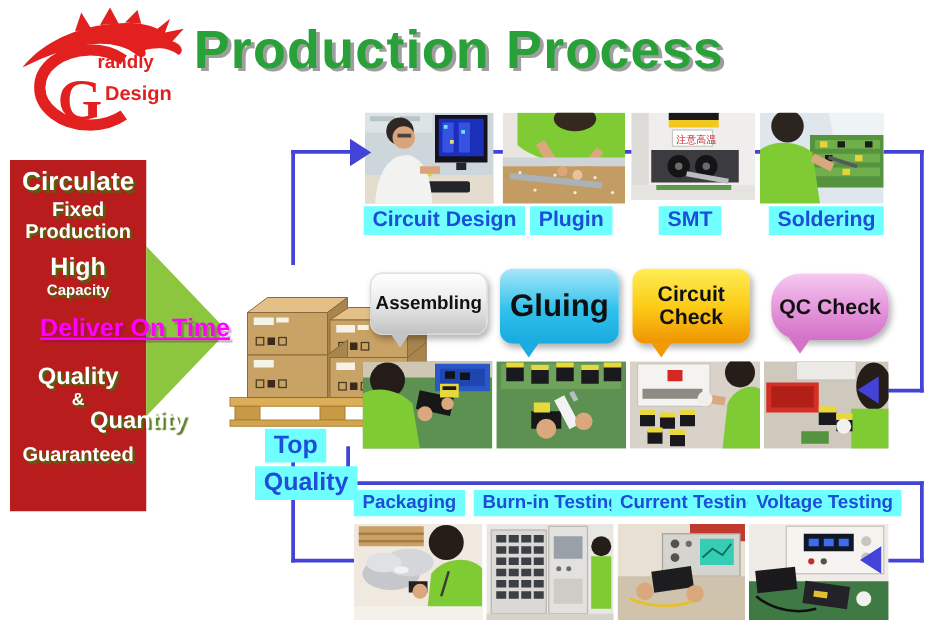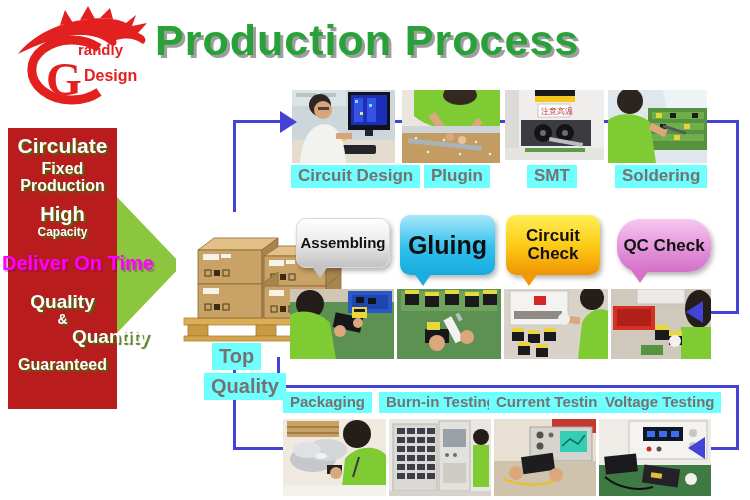--- a/index.html
+++ b/index.html
@@ -16,29 +16,29 @@
   #title { position:absolute; left:155px; top:16px; font-size:43px; font-weight:bold; color:#28a238;
            text-shadow:3px 3px 0 #9e9e9e; letter-spacing:1px; z-index:5; }
   .brand { position:absolute; color:#e2201f; font-weight:bold; z-index:6; }
 
   
   #panel { position:absolute; left:8px; top:128px; width:109px; height:281px; background:#b91c1c; z-index:2; }
   #panel-arrow { position:absolute; left:117px; top:197px; width:0; height:0; z-index:2;
                  border-top:68px solid transparent; border-bottom:68px solid transparent; border-left:65px solid #8cc63e; }
   .pline { position:absolute; left:0; width:100%; text-align:center; color:#ffffff; font-weight:bold;
            text-shadow:2px 2px 1px rgba(70,110,10,.9); line-height:1; }
-  #deliver { position:absolute; left:2px; top:253px; width:182px; text-align:left; font-size:20px; font-weight:bold;
-             color:#ff00ff; text-shadow:2px 2px 1px rgba(130,0,130,.35); z-index:6; line-height:1; }
+  #deliver { position:absolute; left:2px; top:253px; width:182px; text-align:right; font-size:20px; font-weight:bold;
+             color:#ff00ff; text-shadow:2px 2px 1px rgba(130,0,130,.35); z-index:6; line-height:1;text-decoration:underline; }
 
   
   .photo { position:absolute; z-index:2; overflow:hidden; }
   .photo svg { display:block; }
 
   
-  .cyan { position:absolute; z-index:5; background:#70ffff; color:#737373; font-weight:bold;
+  .cyan { position:absolute; z-index:5; background:#70ffff; color:#1d4ed8; font-weight:bold;
           padding:1px 7px 2px 7px; white-space:nowrap; line-height:1.2; }
 
   
   .bub { position:absolute; z-index:5; border-radius:10px; display:flex; align-items:center; justify-content:center;
          font-weight:bold; color:#101010; text-align:center; box-shadow:2px 3px 5px rgba(0,0,0,.3); line-height:1.05; }
   .bub::after { content:''; position:absolute; left:14px; top:100%; margin-top:-2px;
                 border:9px solid transparent; border-top:13px solid #888; }
   .bub1 { background:linear-gradient(180deg,#ffffff 0%,#ececec 45%,#c2c2c2 100%); border:1px solid #dadada; }
   .bub1::after { border-top-color:#c4c4c4; }
   .bub2 { background:linear-gradient(180deg,#a8e7f8 0%,#2fc0ec 55%,#19aade 100%); }

